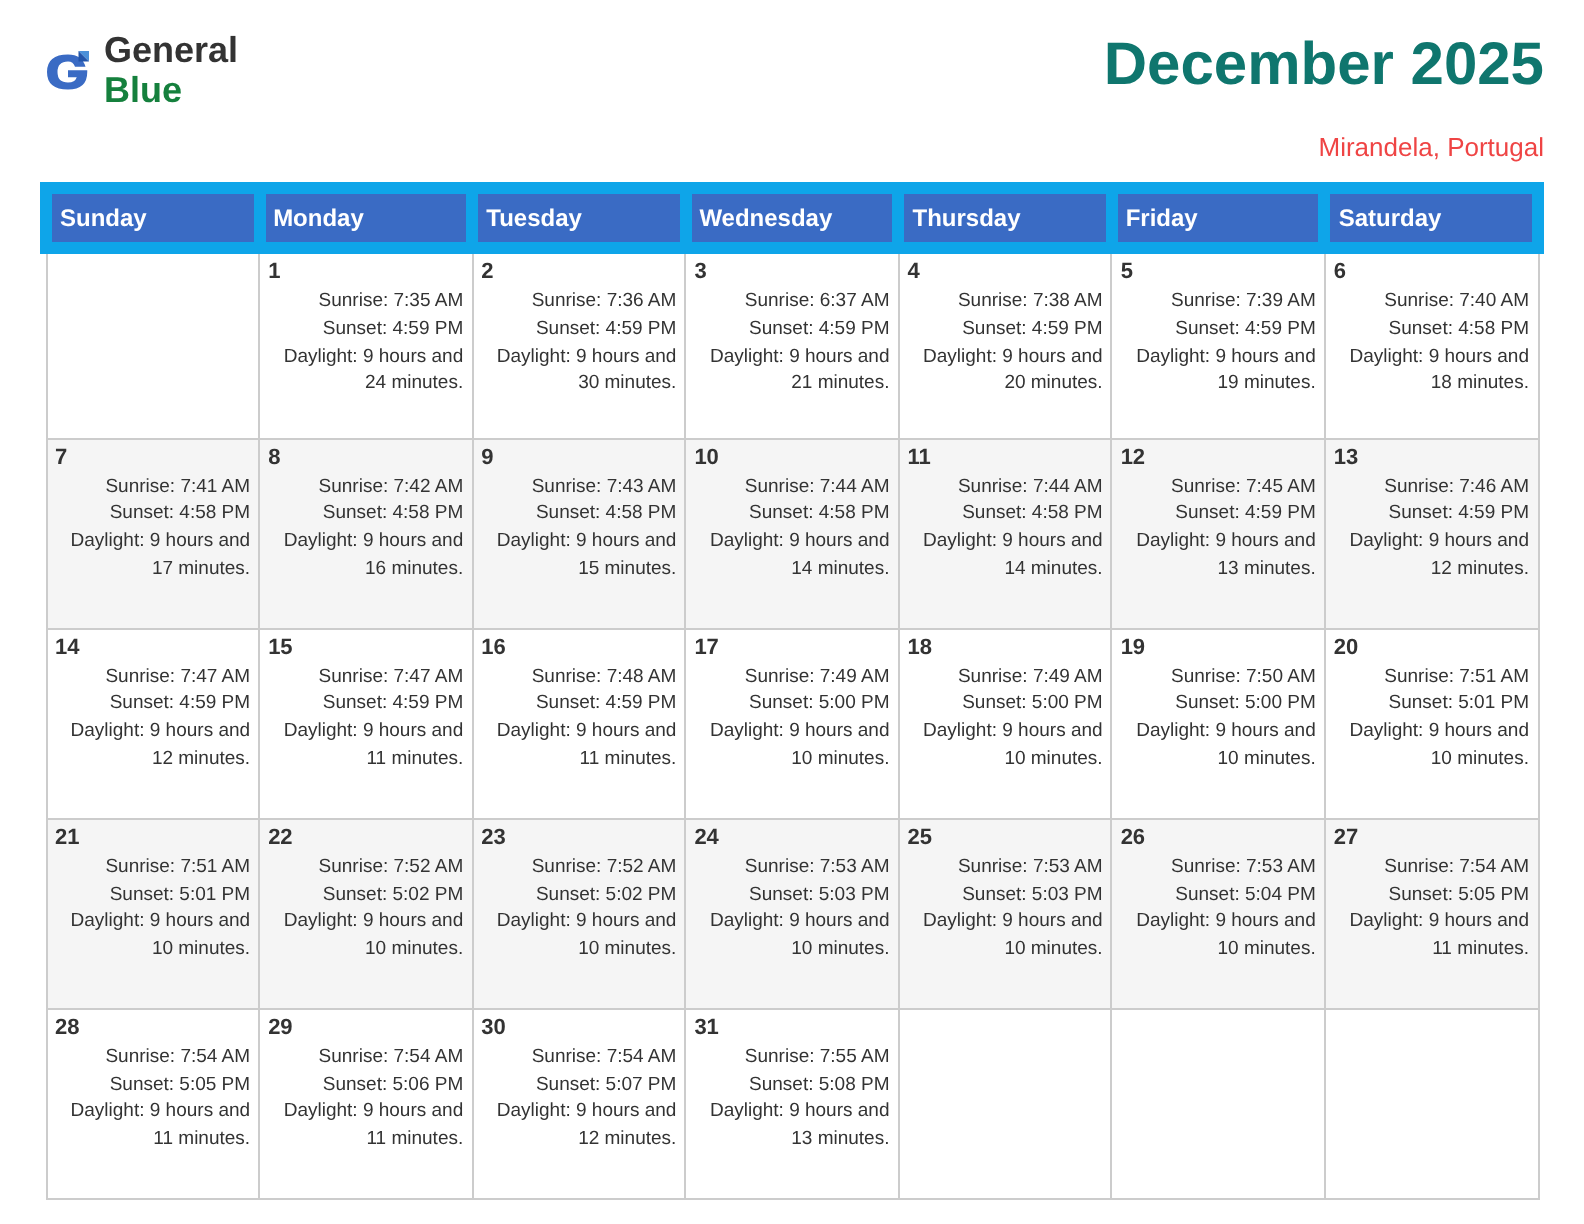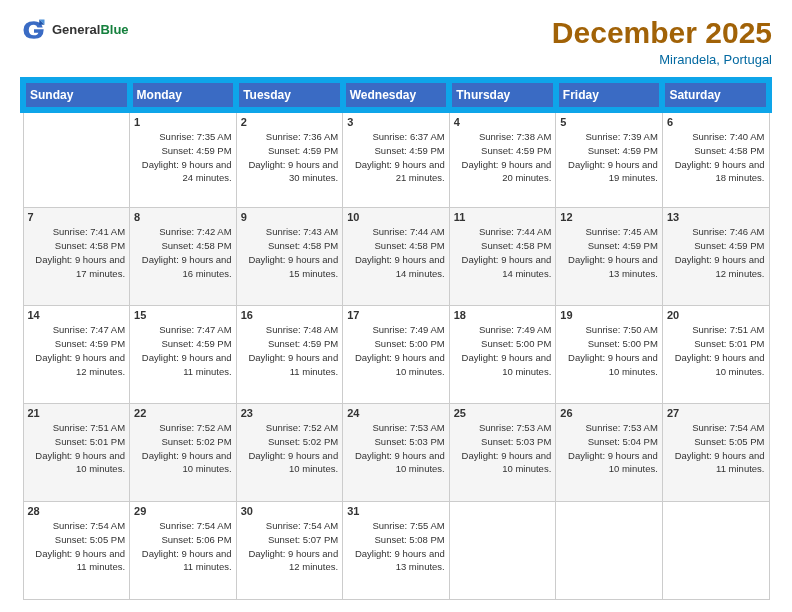--- a/index.html
+++ b/index.html
@@ -23,42 +23,43 @@
       align-items: flex-start;
       margin-bottom: 10px;
     }
     .logo {
       display: flex;
       align-items: center;
       gap: 4px;
     }
     .logo-text {
       display: flex;
-      font-size: 13px;
+      flex-direction: column;
+      font-size: 18px;
       font-weight: bold;
       line-height: 1.1;
     }
     .logo-text span:first-child { color: #333; }
     .logo-text span:last-child { color: #4a90d9; }
     .logo-icon {
       width: 28px;
       height: 28px;
     }
     .title-section {
       text-align: right;
     }
     .month-title {
       font-size: 30px;
       font-weight: bold;
-      color: #a16207;
+      color: #0f766e;
     }
     .location {
       font-size: 13px;
-      color: #0369a1;
-      margin-top: 2px;
+      color: #ef4444;
+      margin-top: 16px;
     }
     .calendar {
       flex: 1;
       border: 1px solid #ccc;
       border-collapse: collapse;
       width: 100%;
       table-layout: fixed;
     }
     .calendar th {
       background: #3a6bc4;

